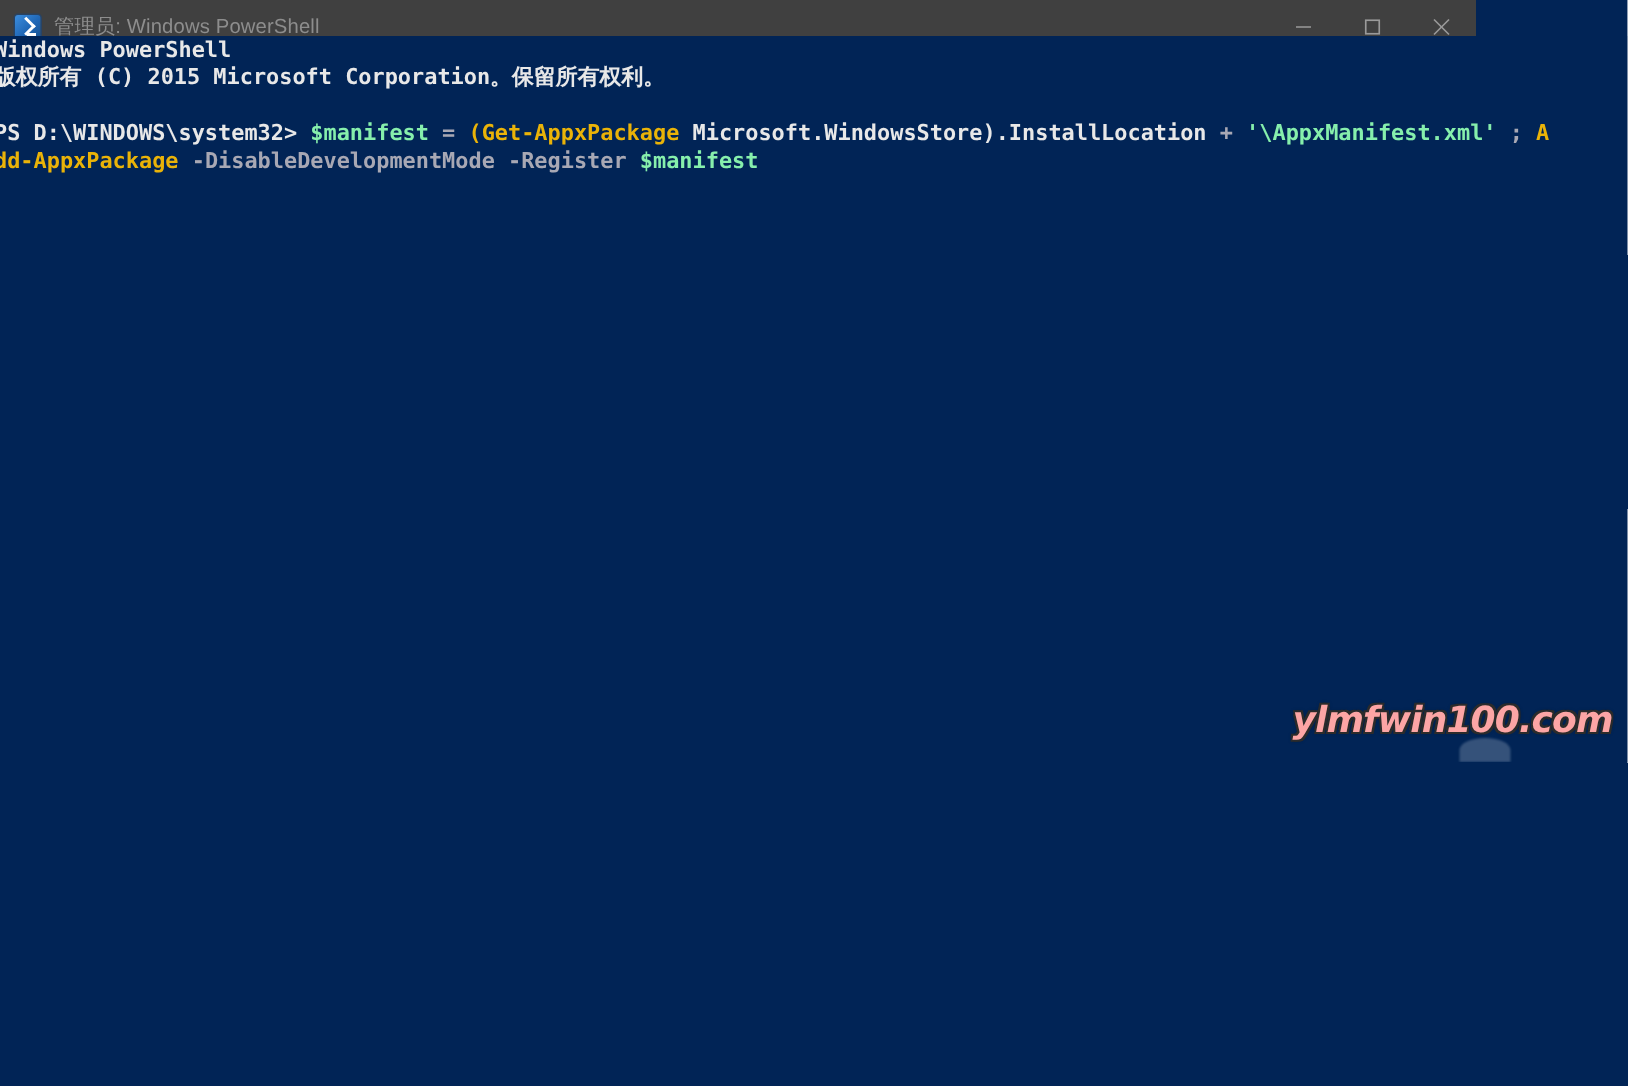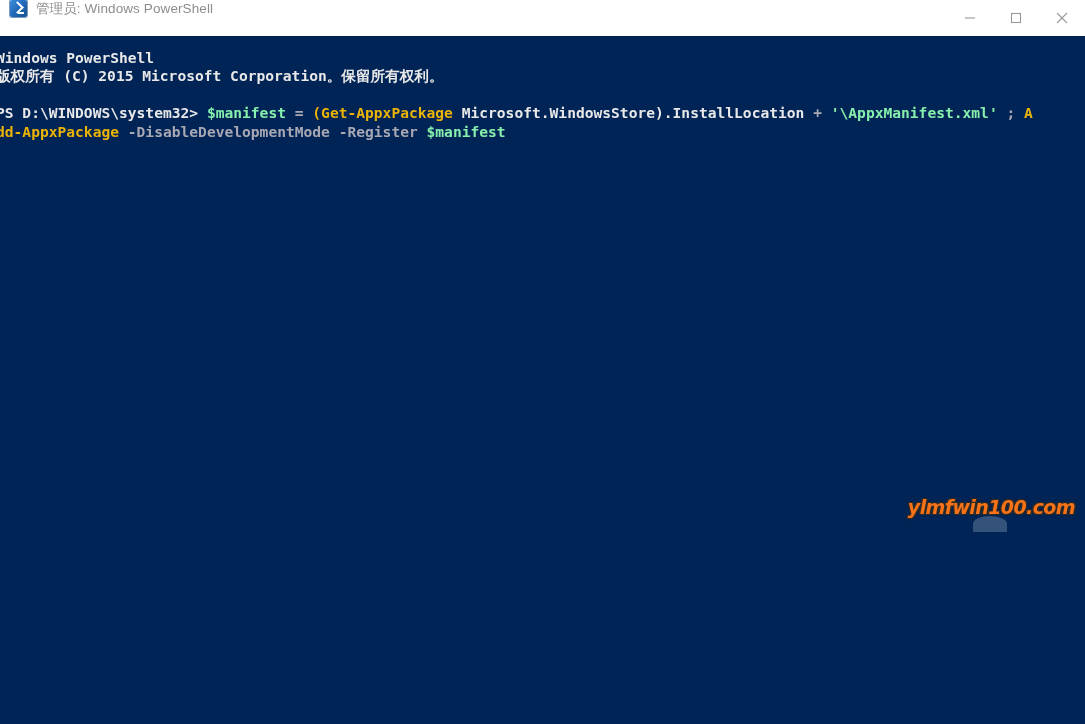--- a/index.html
+++ b/index.html
@@ -20,25 +20,25 @@
     width: 1085px;
     height: 724px;
     background: #012456;
     overflow: hidden;
   }
 
   
   #titlebar {
     position: absolute;
     left: 0; top: 0;
-    width: 1085px;
+    width: 984px;
     height: 36px;
-    background: #ffffff;
-    display: flex;
-    align-items: flex-start;
+    background: #404040;
+    display: flex;
+    align-items: center;
     box-sizing: border-box;
   }
   #titlebar-left {
     display: flex;
     align-items: center;
     padding-left: 10px;
     flex: 0 0 auto;
   }
   #app-icon {
     width: 17px;
@@ -87,21 +87,21 @@
     background: transparent;
     border: 0;
     padding: 0;
   }
   .winbtn svg { display: block; }
   .winbtn .stroke { stroke: #9a9a9a; stroke-width: 1.1; fill: none; }
 
   
   #terminal {
     position: absolute;
-    left: 0; top: 48px;
+    left: 0; top: 24px;
     width: 1085px;
     height: 484px;
     background: #012456;
     overflow: hidden;
   }
   #console-text {
     position: absolute;
     left: -4px;
     top: 1px;
     width: 1100px;
@@ -119,24 +119,24 @@
   .c-green   { color: #86efac; }
   .c-yellow  { color: #eab308; }
   .c-cyan    { color: #86efac; }
 
   
   #watermark {
     position: absolute;
     right: 10px;
     bottom: 14px;
     font-family: "DejaVu Sans", sans-serif;
-    font-size: 19px;
+    font-size: 24px;
     font-weight: bold;
     font-style: italic;
-    color: #f97316;
+    color: #fca5a5;
     letter-spacing: -0.6px;
     text-shadow:
       -1.4px -1.4px 0 #2b2b2b,
        1.4px -1.4px 0 #2b2b2b,
       -1.4px  1.4px 0 #2b2b2b,
        1.4px  1.4px 0 #2b2b2b,
        0 0 3px rgba(0,0,0,.6);
     white-space: nowrap;
   }
   #watermark-blob {

